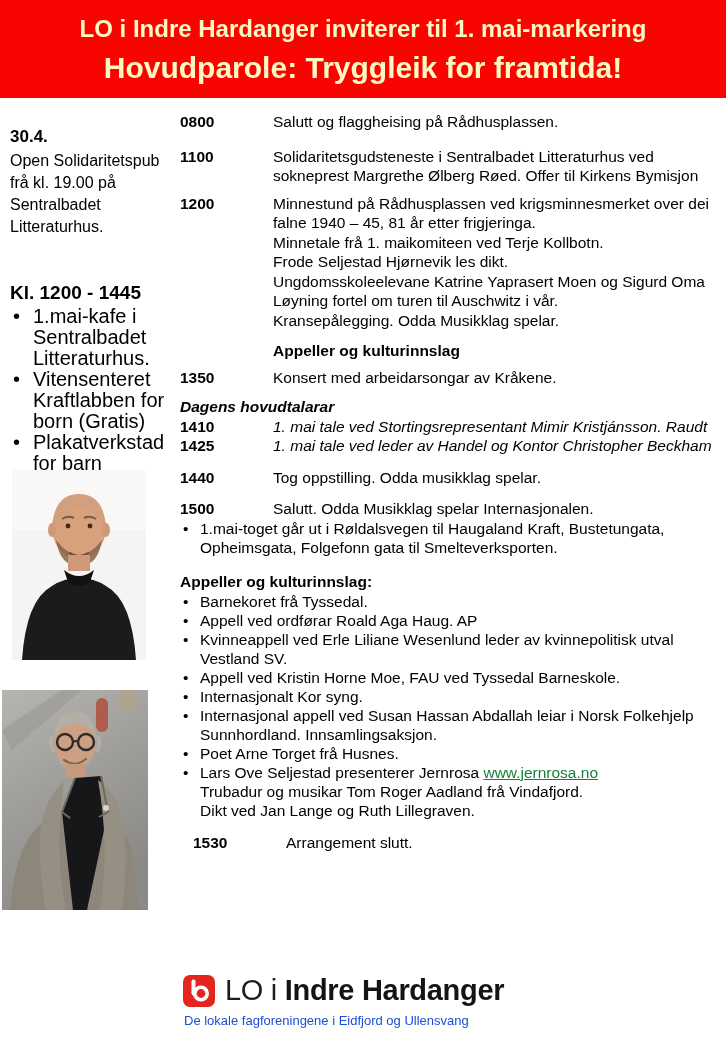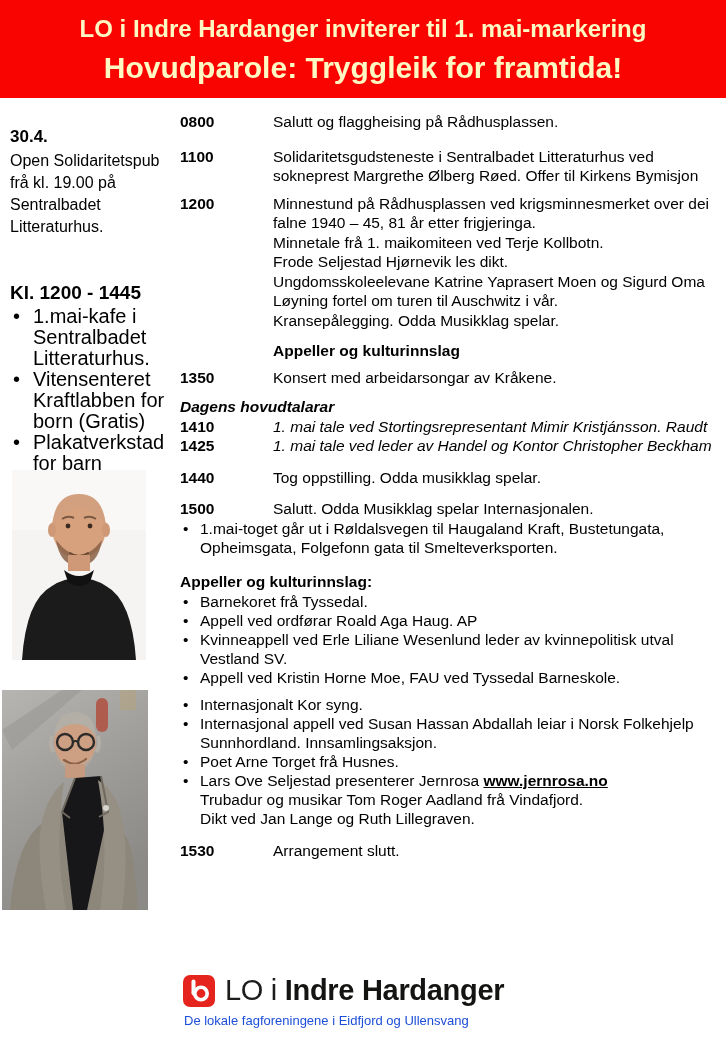--- a/index.html
+++ b/index.html
@@ -22,21 +22,21 @@
   
   .main{position:absolute;left:180px;top:105px;width:540px;font-size:15.5px;line-height:19.5px;}
   .srow{display:flex;}
   .srow .time{flex:0 0 93px;font-weight:bold;}
   .srow .txt{flex:1;white-space:pre-line;}
   .srow.bullet{position:relative;padding-left:20px;line-height:19px;}
   .srow.bullet::before{content:"•";position:absolute;left:3px;top:0;}
   .srow.bullet .txt{white-space:pre-line;}
   .b{font-weight:bold;}
   .i{font-style:italic;}
-  a.link{color:#000000;text-decoration:underline;font-weight:bold;}
+  a.link{color:#15803d;text-decoration:underline;}
   
   .logo-row{position:absolute;left:183px;top:974px;display:flex;align-items:center;}
   .logo-mark{width:32px;height:32px;flex:none;}
   .logo-text{margin-left:10px;font-size:29px;color:#1d1d1b;letter-spacing:-0.3px;white-space:nowrap;}
   .logo-text .bold{font-weight:bold;color:#141412;}
   .tagline{position:absolute;left:184px;top:1013px;font-size:13px;color:#1d4ed8;}
 </style>
 </head>
 <body>
 
@@ -163,35 +163,35 @@
       </div>
       <div class="srow bullet" style="margin-top: 0px;">
         <div class="txt"><span>Appell ved ordførar Roald Aga Haug. AP</span></div>
       </div>
       <div class="srow bullet" style="margin-top: 0px;">
         <div class="txt"><span>Kvinneappell ved Erle Liliane Wesenlund leder av kvinnepolitisk utval Vestland SV.</span></div>
       </div>
       <div class="srow bullet" style="margin-top: 0px;">
         <div class="txt"><span>Appell ved Kristin Horne Moe, FAU ved Tyssedal Barneskole.</span></div>
       </div>
-      <div class="srow bullet" style="margin-top: 8px;">
+      <div class="srow bullet" style="margin-top: 0px;">
         <div class="txt"><span>Internasjonalt Kor syng.</span></div>
       </div>
       <div class="srow bullet" style="margin-top: 0px;">
         <div class="txt"><span>Internasjonal appell ved Susan Hassan Abdallah leiar i Norsk Folkehjelp Sunnhordland. Innsamlingsaksjon.</span></div>
       </div>
       <div class="srow bullet" style="margin-top: 0px;">
         <div class="txt"><span>Poet Arne Torget frå Husnes.</span></div>
       </div>
       <div class="srow bullet" style="margin-top: 0px;">
         <div class="txt"><span>Lars Ove Seljestad presenterer Jernrosa </span><a href="#" class="link">www.jernrosa.no</a><span>
 Trubadur og musikar Tom Roger Aadland frå Vindafjord.
 Dikt ved Jan Lange og Ruth Lillegraven.</span></div>
       </div>
-      <div class="srow" style="margin-top: 13px;">
+      <div class="srow" style="margin-top: 13px; margin-left: 13px;">
         <div class="time">1530</div>
         <div class="txt"><span>Arrangement slutt.</span></div>
       </div>
     </div>
 
   <div class="logo-row">
     <div class="logo-mark">
       <svg width="32" height="32" viewBox="0 0 32 32" xmlns="http://www.w3.org/2000/svg">
         <rect width="32" height="32" rx="7" fill="#e5251d"></rect>
         <path d="M10.5 6.5 v11" stroke="#fff" stroke-width="4" stroke-linecap="round" fill="none"></path>

